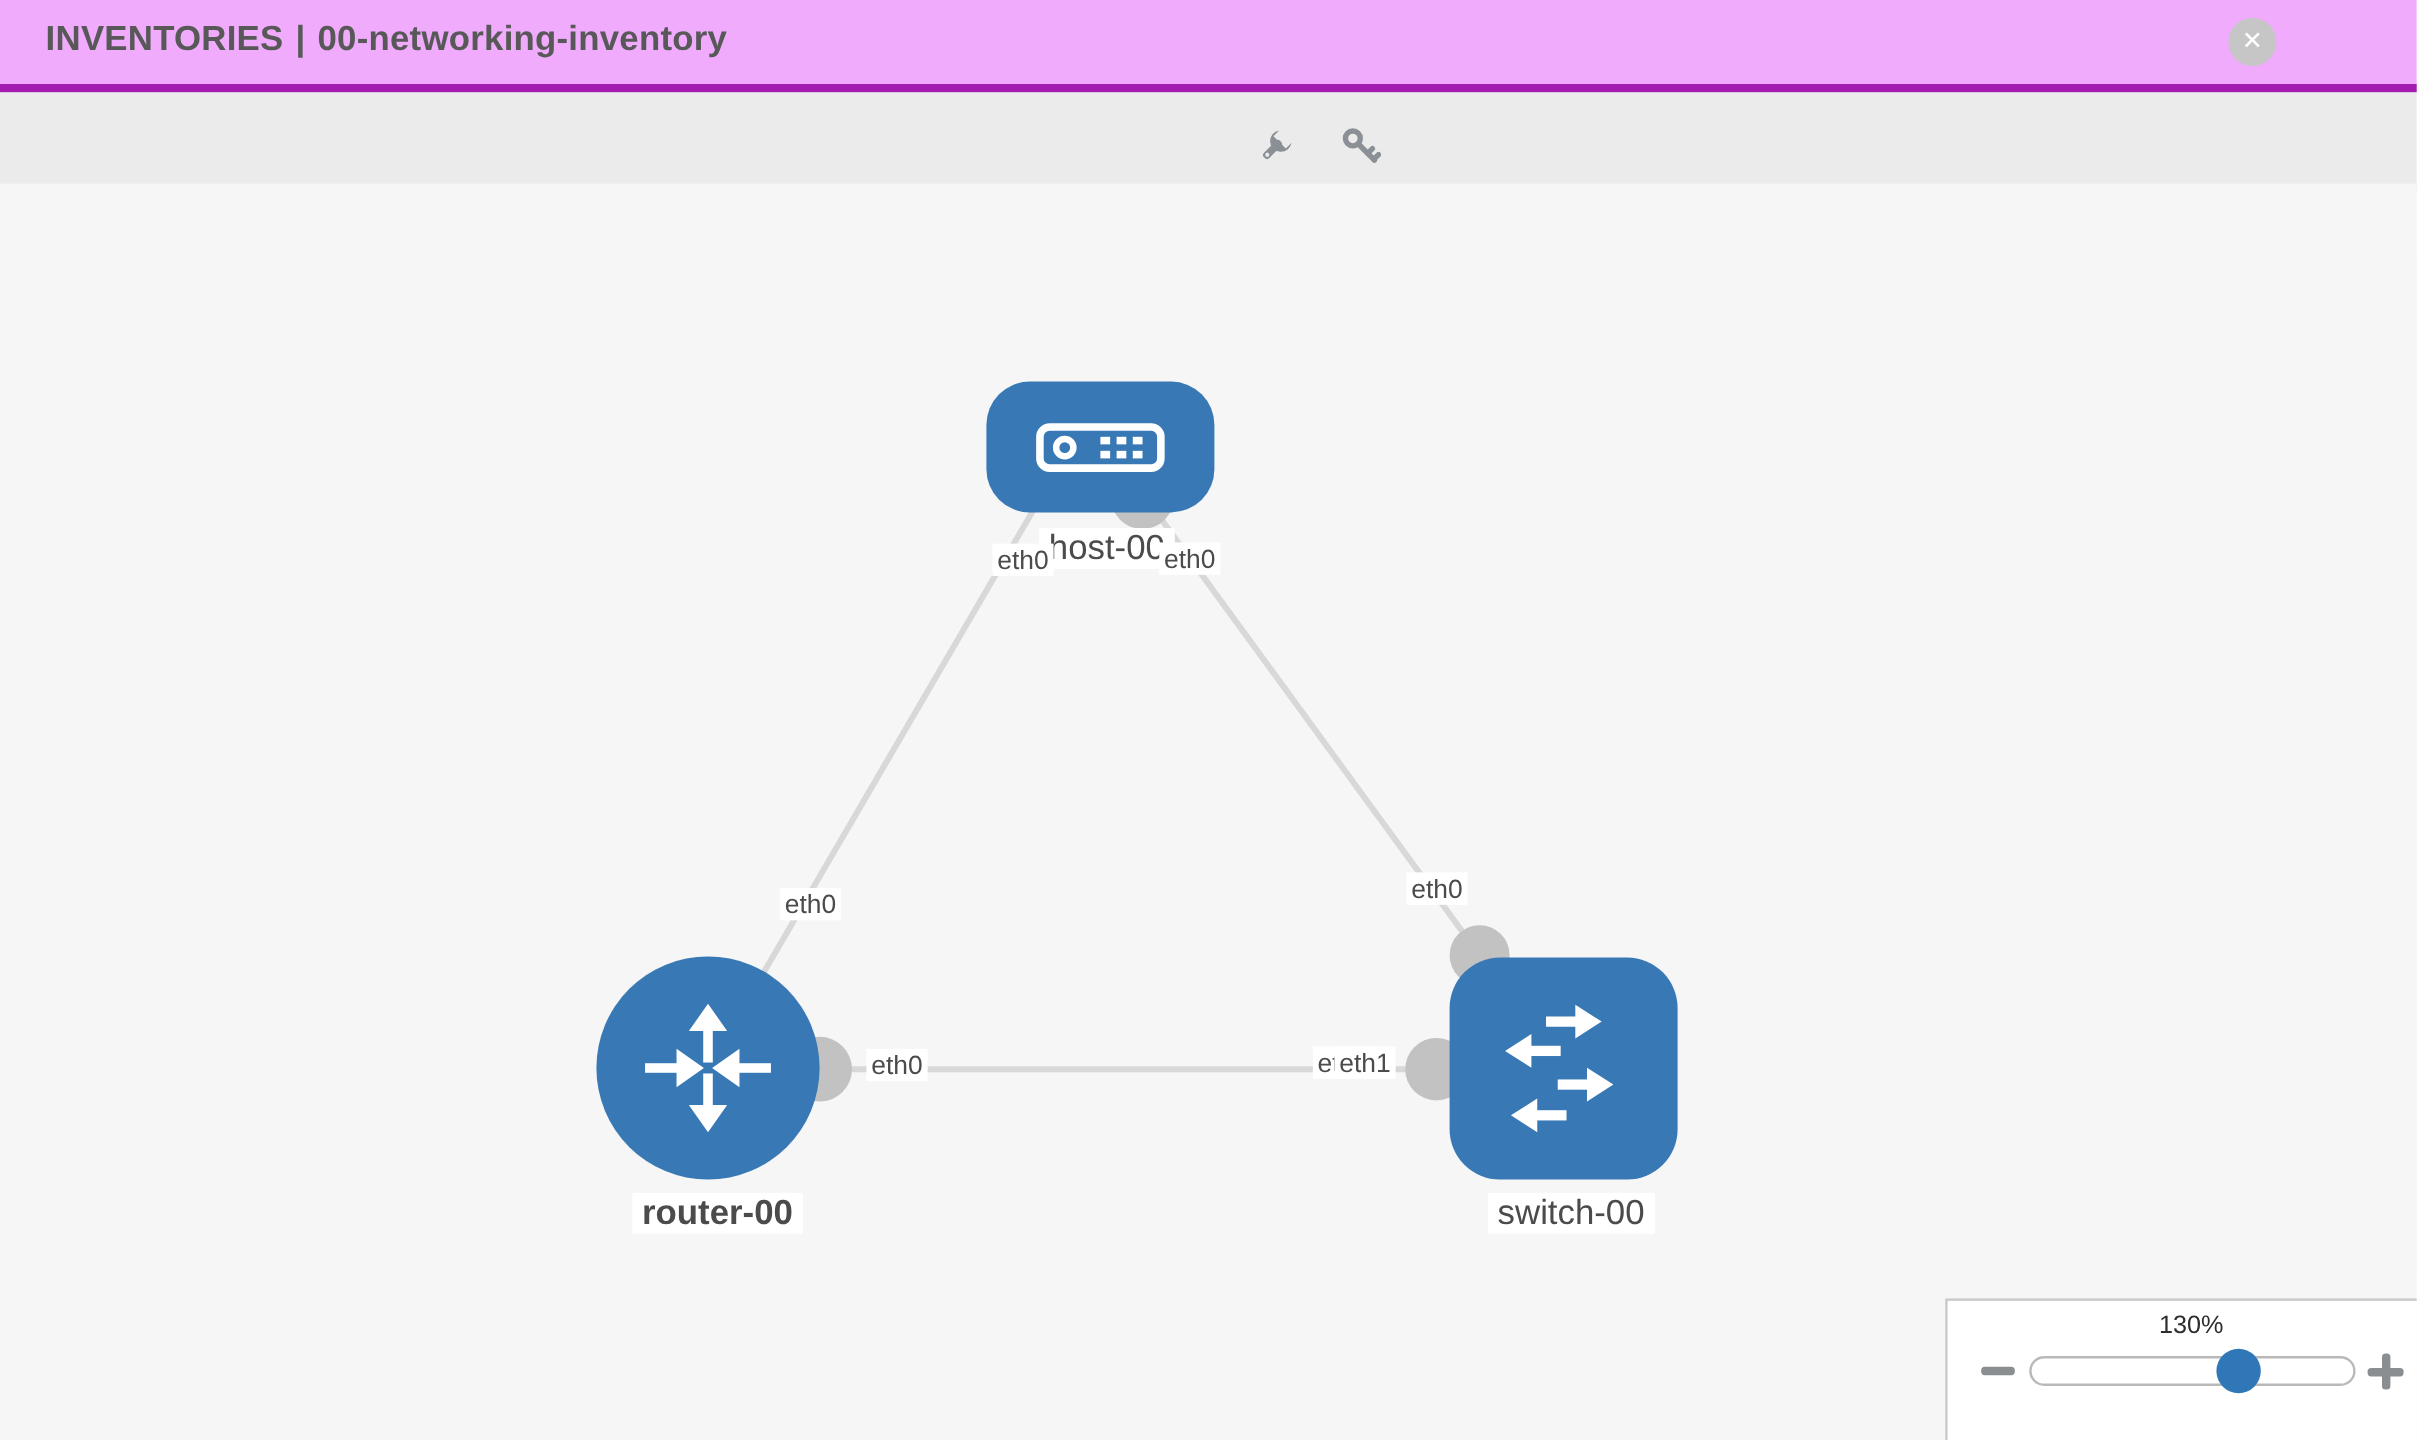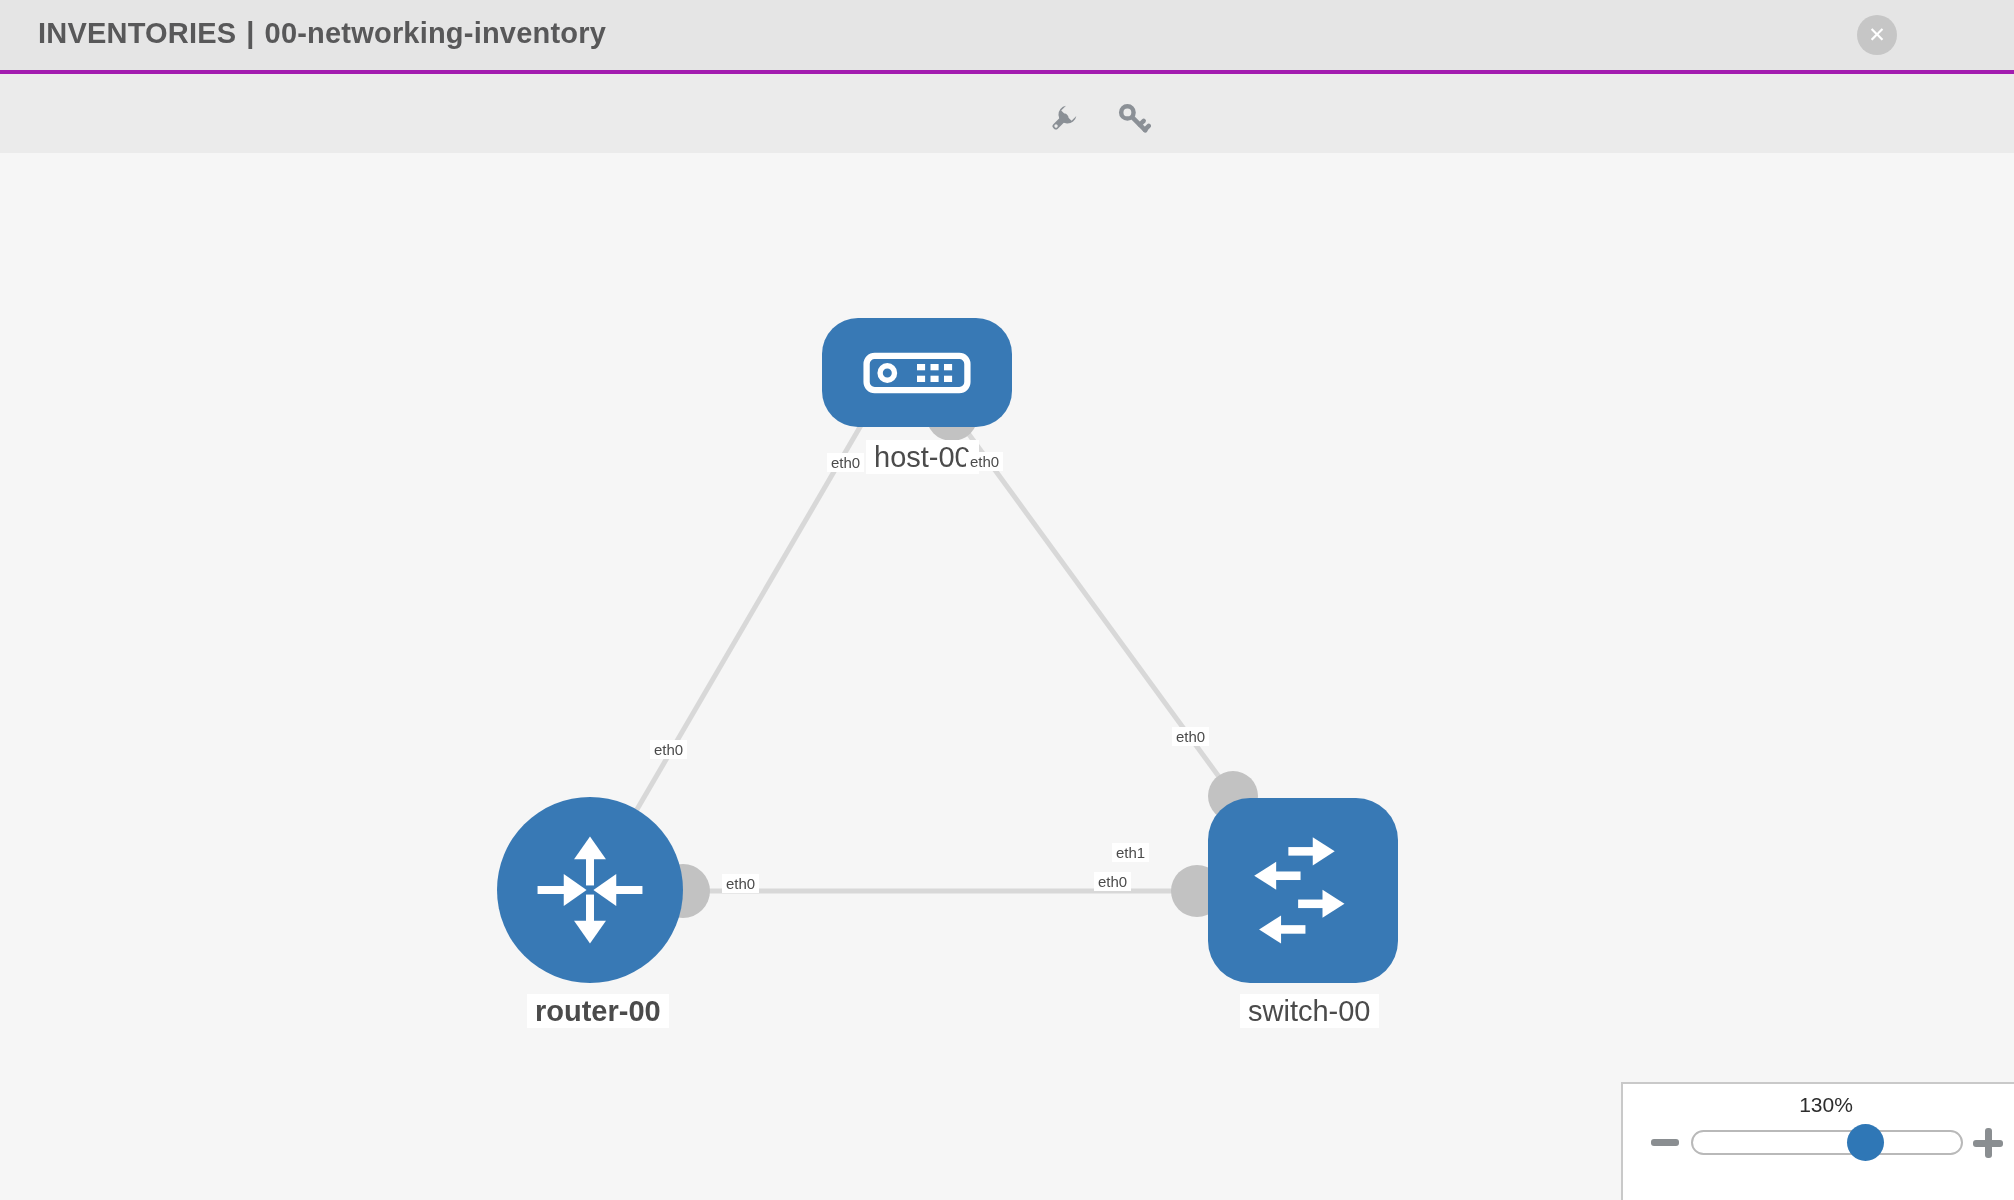--- a/index.html
+++ b/index.html
@@ -1,20 +1,20 @@
 <!DOCTYPE html>
 <html><head>
 <meta charset="utf-8">
 <style>
   html,body{margin:0;padding:0;width:2014px;height:1200px;overflow:hidden;
     font-family:"Liberation Sans","DejaVu Sans",sans-serif;background:#fff;}
   .app{position:relative;width:2014px;height:1200px;}
 
   
-  .header{position:relative;height:70px;background:#e5e5e5;border-bottom:4px solid #a21caf;}
+  .header{position:relative;height:70px;background:#f0abfc;border-bottom:7px solid #a21caf;}
   .title{position:absolute;left:38px;top:17px;font-size:29px;font-weight:700;color:#585859;letter-spacing:.2px;}
   .title .sep{margin:0 10px;}
   .close-btn{position:absolute;left:1857px;top:15px;width:40px;height:40px;border-radius:50%;
     background:#c6c6c6;color:#ffffff;font-size:21px;font-weight:700;line-height:40px;text-align:center;cursor:pointer;}
 
   
   .toolbar{position:relative;height:82px;background:#ebebeb;border-bottom:1px solid #cfcfcf;}
   .combo{position:absolute;top:13px;height:54px;background:#fdfdfd;border:2px solid #d2d2d2;border-radius:6px;
     box-sizing:border-box;font-size:26px;color:#9ba0a5;line-height:50px;padding-left:18px;cursor:pointer;}
   .combo.actions{left:41px;width:794px;}
@@ -30,21 +30,21 @@
   .links-layer{position:absolute;left:0;top:0;z-index:10;}
   .links-layer line{stroke:#d8d8d8;stroke-width:5px;}
   .links-layer circle{fill:#c2c2c2;}
 
   .node{position:absolute;z-index:20;background:#3879b5;display:flex;align-items:center;justify-content:center;cursor:pointer;}
   .node-host{left:822px;top:165px;width:190px;height:109px;border-radius:36px;}
   .node-router{left:497px;top:644px;width:186px;height:186px;border-radius:50%;}
   .node-switch{left:1208px;top:645px;width:190px;height:185px;border-radius:42px;}
 
   .chip{position:absolute;z-index:30;background:#ffffff;color:#4b4b4b;white-space:nowrap;}
-  .iface-chip{font-size:15px;line-height:1.15;padding:1px 4px;}
+  .iface-chip{font-size:22px;line-height:1.15;padding:1px 4px;}
   .name-chip{font-size:29px;line-height:1.12;padding:1px 8px;}
 
   
   .zoom-panel{position:absolute;left:1621px;top:929px;width:420px;height:160px;z-index:40;
     background:#ffffff;border:2px solid #c9c9c9;box-sizing:border-box;}
   .zoom-level{position:absolute;left:0;top:9px;width:406px;text-align:center;font-size:21px;color:#2d2d2d;}
   .zoom-minus{position:absolute;left:28px;top:55px;width:28px;height:7px;border-radius:3px;background:#8a8e91;cursor:pointer;}
   .zoom-track{position:absolute;left:68px;top:46px;width:272px;height:25px;border-radius:13px;
     background:#ffffff;border:2px solid #b9b9b9;box-sizing:border-box;cursor:pointer;}
   .zoom-thumb{position:absolute;left:224px;top:40px;width:37px;height:37px;border-radius:50%;background:#2f77b6;cursor:pointer;}
@@ -152,21 +152,21 @@
     <div class="chip name-chip" style="left:866px;top:287px;">host-00</div>
     <div class="chip name-chip" style="left:527px;top:841px;font-weight:bold;">router-00</div>
     <div class="chip name-chip" style="left:1240px;top:841px;">switch-00</div>
 
     <div class="chip iface-chip" style="left:827px;top:300px;">eth0</div>
     <div class="chip iface-chip" style="left:966px;top:299px;">eth0</div>
     <div class="chip iface-chip" style="left:650px;top:587px;">eth0</div>
     <div class="chip iface-chip" style="left:1172px;top:574px;">eth0</div>
     <div class="chip iface-chip" style="left:722px;top:721px;">eth0</div>
     <div class="chip iface-chip" style="left:1094px;top:719px;">eth0</div>
-    <div class="chip iface-chip" style="left:1112px;top:690px;text-align:center;">eth1</div>
+    <div class="chip iface-chip" style="left:1112px;top:719px;text-align:center;">eth1</div>
 
     <div class="zoom-panel">
       <div class="zoom-level">130%</div>
       <div class="zoom-minus"></div>
       <div class="zoom-track"></div>
       <div class="zoom-thumb"></div>
       <div class="zoom-plus">
         <span class="h"></span>
         <span class="v"></span>
       </div>

